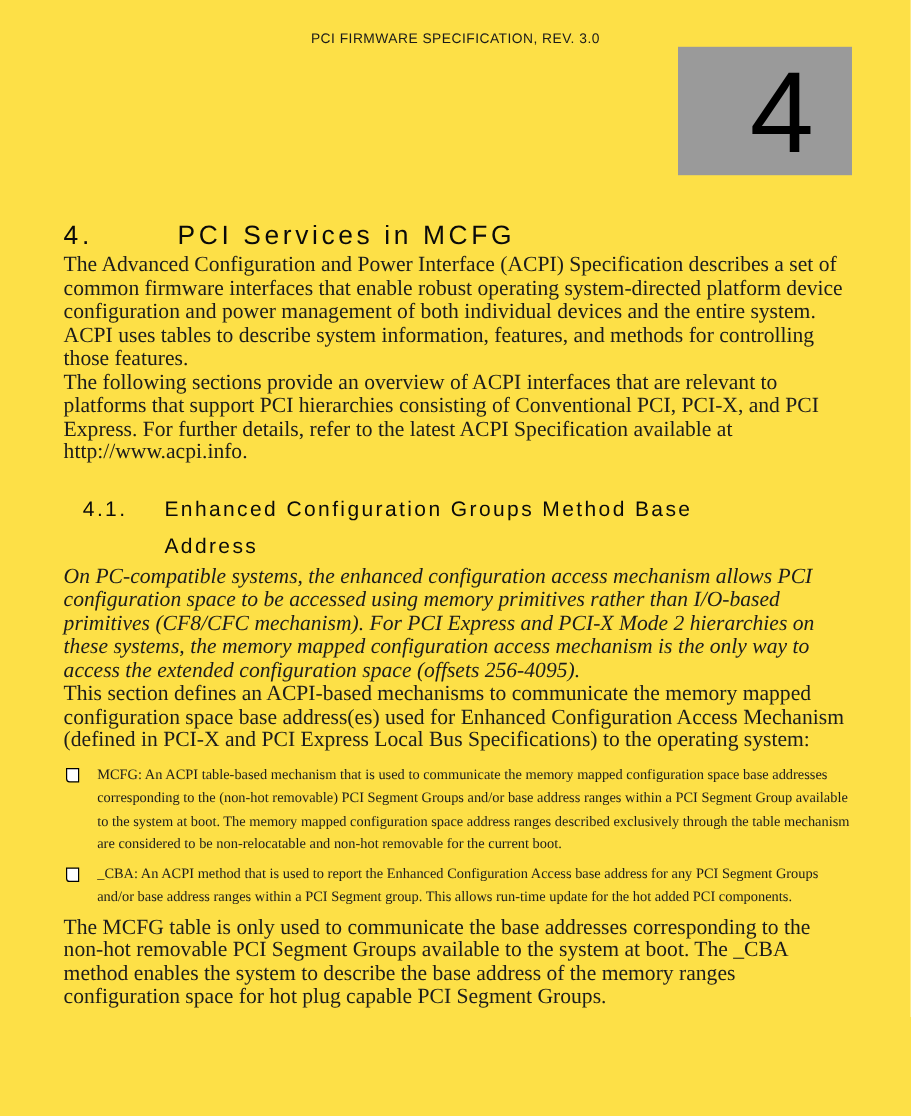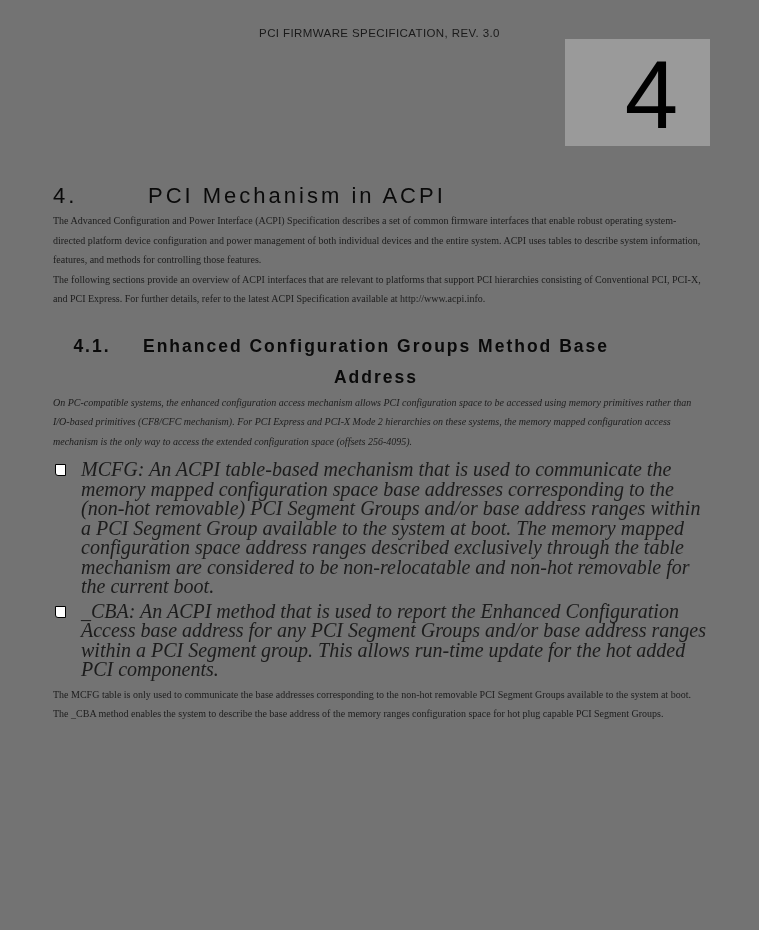--- a/index.html
+++ b/index.html
@@ -4,21 +4,21 @@
 <style>
   html, body {
     margin: 0;
     padding: 0;
     background: #ffffff;
   }
   .page {
     position: relative;
     width: 759px;
     height: 930px;
-    background: #737373;
+    background: #fde047;
     overflow: hidden;
     font-family: "Liberation Serif", serif;
     color: #1c1c1c;
   }
   .running-header {
     margin-top: 27px;
     text-align: center;
     font-family: "Liberation Sans", sans-serif;
     font-size: 11.5px;
     letter-spacing: 0.4px;
@@ -51,54 +51,52 @@
     font-family: "Liberation Sans", sans-serif;
     font-weight: 400;
     font-size: 22px;
     line-height: 30px;
     letter-spacing: 3px;
     color: #0a0a0a;
   }
   h1.chapter-heading .hnum { width: 95px; flex: 0 0 auto; }
   h2.section-heading {
     display: flex;
-    margin: 22px 0 0 5px;
+    margin: 22px 0 0 16px;
     font-family: "Liberation Sans", sans-serif;
-    font-weight: 700;
+    font-weight: 400;
     font-size: 17.5px;
     line-height: 31px;
     letter-spacing: 2px;
     color: #0a0a0a;
-    text-align: center;
   }
   h2.section-heading .hnum { width: 68px; flex: 0 0 auto; }
   h2.section-heading .htitle { max-width: 500px; }
   p.body-text {
     margin: 0;
-    font-size: 10px;
+    font-size: 18px;
     line-height: 19.5px;
     text-align: left;
   }
   .mt-p1 { margin-top: 14px; }
   .mt-p2 { margin-top: 11px; }
   .mt-p3 { margin-top: 17px; font-style: italic; }
   .mt-p4 { margin-top: 11px; }
   .mt-closing { margin-top: 9px; }
   ul.bullet-list {
     list-style: none;
     margin: 9px 0 0 0;
     padding: 0;
   }
   ul.bullet-list li {
     position: relative;
     padding-left: 28px;
     margin: 0 0 5px 0;
-    font-size: 20px;
+    font-size: 12px;
     line-height: 19.5px;
-    font-style: italic;
   }
   .checkbox-bullet {
     position: absolute;
     left: 2px;
     top: 4px;
     width: 9px;
     height: 10px;
     border: 1.6px solid #000000;
     border-bottom-left-radius: 3px;
     background: #ffffff;
@@ -112,34 +110,35 @@
   <div class="running-header">PCI FIRMWARE SPECIFICATION, REV. 3.0</div>
 
   <div class="chapter-tab">
     <span class="num">4</span>
   </div>
 
   <div class="content">
 
     <h1 class="chapter-heading">
       <span class="hnum">4.</span>
-      <span class="htitle">PCI Mechanism in ACPI</span>
+      <span class="htitle">PCI Services in MCFG</span>
     </h1>
 
     <p class="body-text mt-p1">The Advanced Configuration and Power Interface (ACPI) Specification describes a set of common firmware interfaces that enable robust operating system-directed platform device configuration and power management of both individual devices and the entire system.  ACPI uses tables to describe system information, features, and methods for controlling those features.</p>
 
     <p class="body-text mt-p2">The following sections provide an overview of ACPI interfaces that are relevant to platforms that support PCI hierarchies consisting of Conventional PCI, PCI-X, and PCI Express.  For further details, refer to the latest ACPI Specification available at http://www.acpi.info.</p>
 
     <h2 class="section-heading">
       <span class="hnum">4.1.</span>
       <span class="htitle">Enhanced Configuration Groups Method Base Address</span>
     </h2>
 
     <p class="body-text mt-p3">On PC-compatible systems, the enhanced configuration access mechanism allows PCI configuration space to be accessed using memory primitives rather than I/O-based primitives (CF8/CFC mechanism).  For PCI Express and PCI-X Mode 2 hierarchies on these systems, the memory mapped configuration access mechanism is the only way to access the extended configuration space (offsets 256-4095).</p>
 
+    <p class="body-text mt-p4">This section defines an ACPI-based mechanisms to communicate the memory mapped configuration space base address(es) used for Enhanced Configuration Access Mechanism (defined in PCI-X and PCI Express Local Bus Specifications) to the operating system:</p>
 
     <ul class="bullet-list">
       <li>
         <span class="checkbox-bullet"></span>
         <span>MCFG:  An ACPI table-based mechanism that is used to communicate the memory mapped configuration space base addresses corresponding to the (non-hot removable) PCI Segment Groups and/or base address ranges within a PCI Segment Group available to the system at boot. The memory mapped configuration space address ranges described exclusively through the table mechanism are considered to be non-relocatable and non-hot removable for the current boot.</span>
       </li>
       <li>
         <span class="checkbox-bullet"></span>
         <span>_CBA:  An ACPI method that is used to report the Enhanced Configuration Access base address for any PCI Segment Groups and/or base address ranges within a PCI Segment group. This allows run-time update for the hot added PCI components.</span>
       </li>

